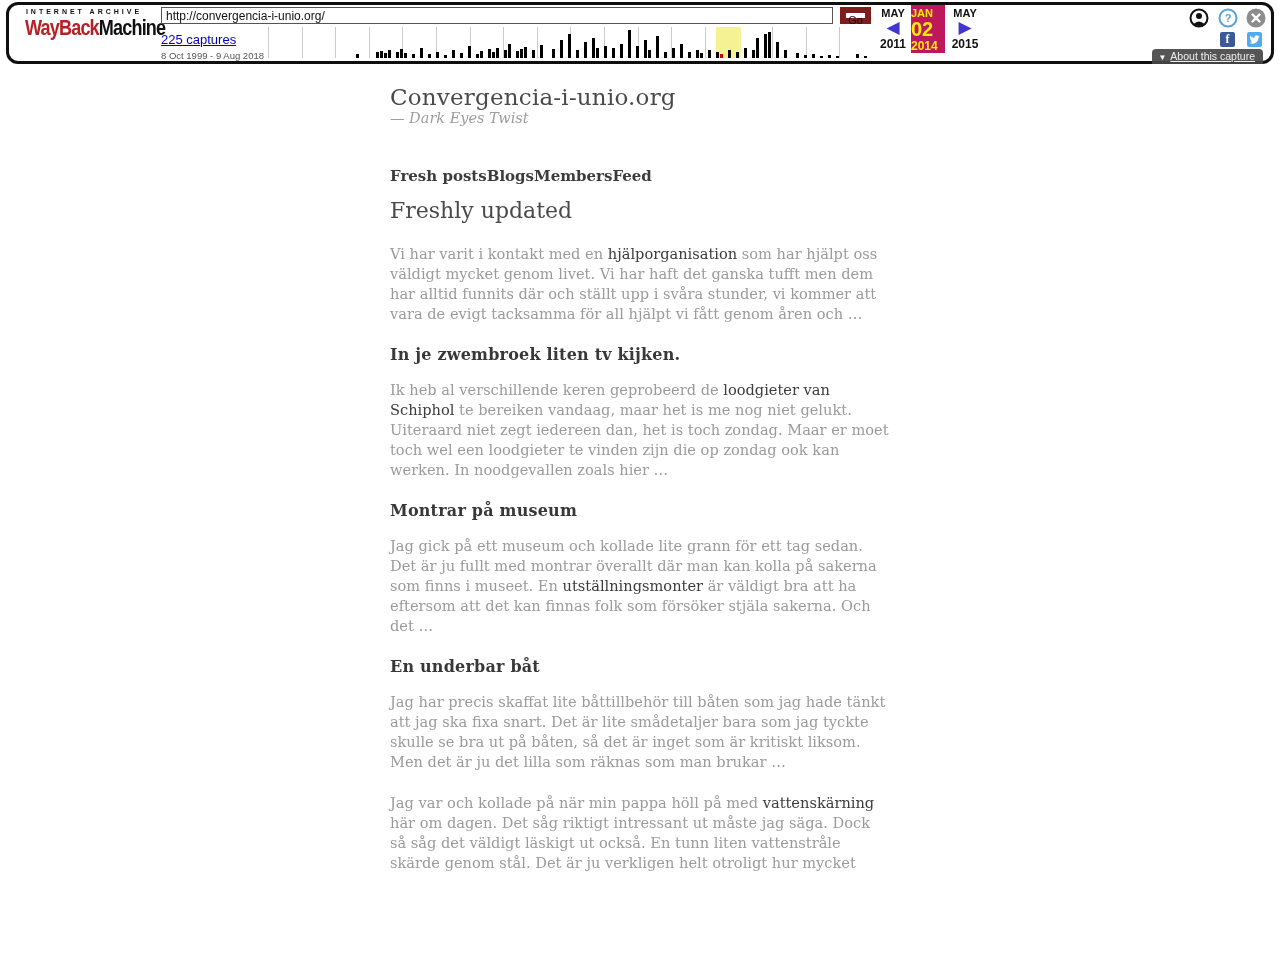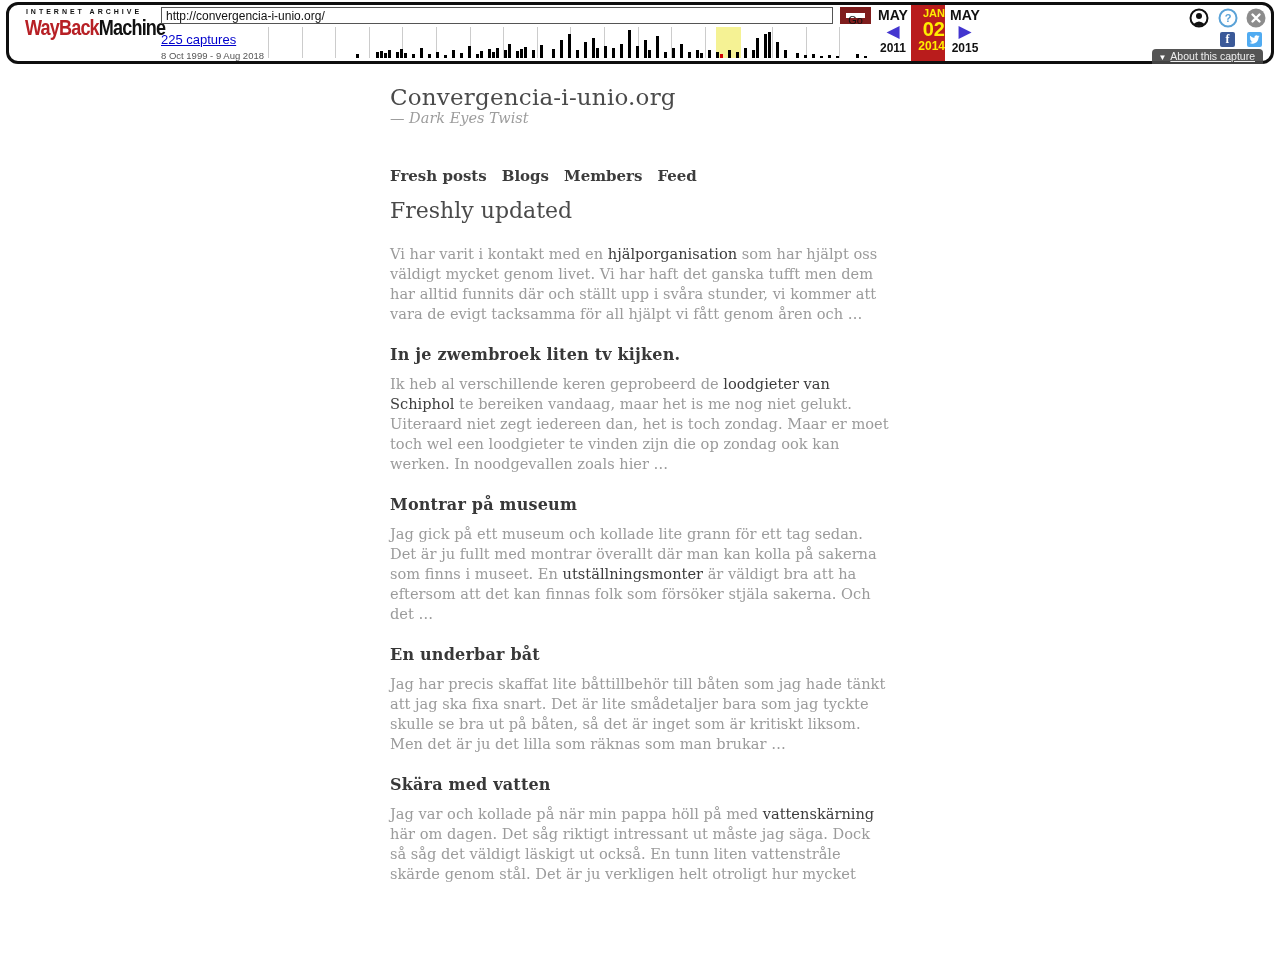--- a/index.html
+++ b/index.html
@@ -49,28 +49,28 @@
     cursor: pointer;
   }
   .wb-highlight {
     position: absolute; left: 448px; top: 0; width: 25px; height: 31px; background: #f5f294;
   }
   .wb-bars { position: absolute; inset: 0; }
   .wb-bar { position: absolute; bottom: 0; width: 3px; background: #000; }
   .wb-bar.red { background: #d00000; }
 
   .wb-nav { position: absolute; top: 0; height: 58px; width: 36px; text-align: center; }
-  .wb-nav .m { font-size: 14px; font-weight: bold; color: #111; display: block; margin-top: 2px; }
+  .wb-nav .m { font-size: 11px; font-weight: bold; color: #111; display: block; margin-top: 2px; }
   .wb-nav .arrow { font-size: 17px; color: #4335cf; display: block; line-height: 18px; cursor: pointer; }
   .wb-nav .y { font-size: 12px; font-weight: bold; color: #111; display: block; }
   .wb-prev { left: 866px; }
   .wb-next { left: 938px; }
   .wb-current {
-    position: absolute; left: 902px; top: 0; width: 34px; height: 56px;
-    background: #b91c1c; text-align: right;
+    position: absolute; left: 902px; top: 0; width: 34px; height: 48px;
+    background: #be185d; text-align: left;
   }
   .wb-current .m { font-size: 11px; font-weight: bold; color: #ffee00; display: block; margin-top: 2px; }
   .wb-current .d { font-size: 20px; font-weight: bold; color: #ffee00; display: block; line-height: 20px; }
   .wb-current .y { font-size: 12px; font-weight: bold; color: #ffee00; display: block; }
 
   .wb-iconbtn { position: absolute; width: 20px; height: 20px; cursor: pointer; }
   .wb-person { left: 1180px; top: 3px; }
   .wb-help   { left: 1209px; top: 3px; }
   .wb-close  { left: 1237px; top: 3px; }
   .wb-fb {
@@ -90,27 +90,27 @@
   .wb-about .tri { font-size: 8px; color: #fff; margin-right: 4px; }
   .wb-about .lbl { text-decoration: underline; }
 
   
   .page {
     width: 500px; margin: 0 auto; padding-top: 84px;
     font-family: "DejaVu Serif", "Liberation Serif", serif;
   }
   .site-title { font-size: 23px; font-weight: normal; color: #4a4a4a; letter-spacing: 0.2px; }
   .site-tagline { font-size: 14.5px; font-style: italic; color: #9d9d9d; }
-  .site-nav { margin-top: 41px; display: flex; gap: 15px; }
+  .site-nav { margin-top: 41px; display: flex; }
   .site-nav a { font-size: 15px; font-weight: bold; color: #3c3c3c; text-decoration: none; cursor: pointer; }
   .page-heading { margin-top: 13px; font-size: 22px; font-weight: normal; color: #4a4a4a; }
 
   .post { margin-top: 21px; }
   .post h2 { font-size: 16px; font-weight: bold; color: #383838; letter-spacing: 0.2px; }
-  .post p { margin-top: 10px; font-size: 14.6px; line-height: 20px; color: #9b9b9b; }
+  .post p { margin-top: 16px; font-size: 14.6px; line-height: 20px; color: #9b9b9b; }
   .post p .lnk { color: #3c3c3c; cursor: pointer; }
 </style>
 </head>
 <body>
 
 <div class="wb-toolbar">
   <div class="wb-inner">
 
     <div class="wb-logo">
       <span class="wb-logo-top">INTERNET ARCHIVE</span>
@@ -276,16 +276,15 @@
     <h2>Montrar på museum</h2>
     <p><span>Jag gick på ett museum och kollade lite grann för ett tag sedan. Det är ju fullt med montrar överallt där man kan kolla på sakerna som finns i museet. En </span><span class="lnk">utställningsmonter</span><span> är väldigt bra att ha eftersom att det kan finnas folk som försöker stjäla sakerna. Och det …</span></p>
   </article>
 
   <article class="post">
     <h2>En underbar båt</h2>
     <p><span>Jag har precis skaffat lite båttillbehör till båten som jag hade tänkt att jag ska fixa snart. Det är lite smådetaljer bara som jag tyckte skulle se bra ut på båten, så det är inget som är kritiskt liksom. Men det är ju det lilla som räknas som man brukar …</span></p>
   </article>
 
   <article class="post">
-    <h2>Skära med vatten</h2>
     <p><span>Jag var och kollade på när min pappa höll på med </span><span class="lnk">vattenskärning</span><span> här om dagen. Det såg riktigt intressant ut måste jag säga. Dock så såg det väldigt läskigt ut också. En tunn liten vattenstråle skärde genom stål. Det är ju verkligen helt otroligt hur mycket</span></p>
   </article>
 </div>
 
 </body></html>

